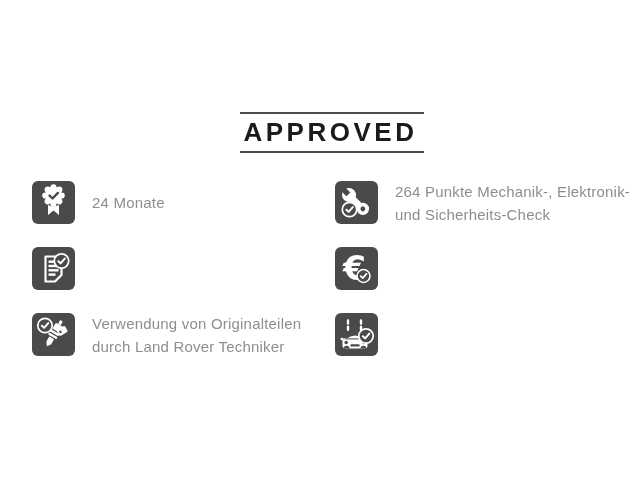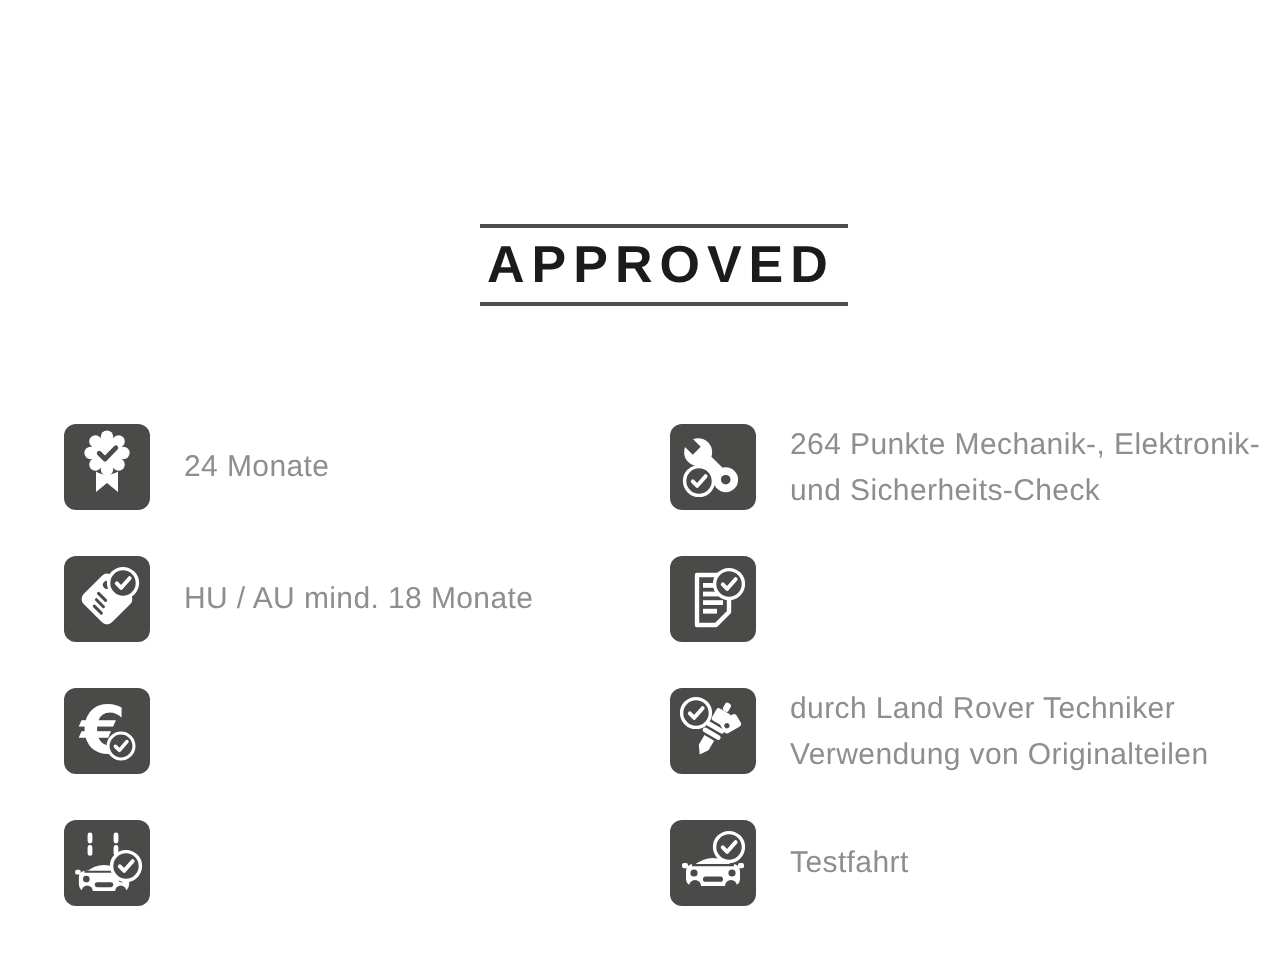--- a/index.html
+++ b/index.html
@@ -12,21 +12,21 @@
   .approved{
     position:absolute;left:240px;top:112px;width:184px;
     border-top:2px solid var(--header-rule);border-bottom:2px solid var(--header-rule);
     padding:5px 0 6px;
   }
   .approved .ttl{
     font-size:26px;font-weight:bold;line-height:26px;letter-spacing:3.5px;
     padding-left:3.5px;color:var(--header-text);white-space:nowrap;
   }
   .grid{
-    position:absolute;left:32px;top:212px;width:600px;
+    position:absolute;left:32px;top:181px;width:600px;
     display:grid;grid-template-columns:303px 1fr;grid-auto-rows:43px;row-gap:23px;
   }
   .item{display:flex;align-items:center;gap:17px;}
   .tile{
     width:43px;height:43px;flex:0 0 43px;border-radius:6px;
     background:var(--icon-bg);display:block;
   }
   .tile svg{display:block;width:43px;height:43px;}
   .label{font-size:15px;line-height:23px;color:var(--label-text);letter-spacing:0.2px;}
   .label .ln{display:block;white-space:nowrap;}
@@ -99,39 +99,20 @@
           </g>
           <use href="#chk" transform="translate(14.5,28.5)"></use>
         </svg>
       </span>
       <span class="label">
         <span class="ln">264 Punkte Mechanik-, Elektronik-</span>
         <span class="ln">und Sicherheits-Check</span>
       </span>
     </div>
 
-    <div class="item">
-      <span class="tile">
-        <svg viewBox="0 0 43 43">
-          <g transform="rotate(45 21.5 21.5)">
-            <rect x="11.5" y="11.5" width="20" height="20" rx="3.5" fill="var(--icon-glyph)"></rect>
-            <circle cx="16.5" cy="16.5" r="2.1" fill="var(--icon-bg)"></circle>
-            <g stroke="var(--icon-bg)" stroke-width="1.5" stroke-linecap="round">
-              <line x1="16.5" y1="22.5" x2="21.5" y2="22.5"></line>
-              <line x1="18" y1="25.5" x2="23" y2="25.5"></line>
-              <line x1="19.5" y1="28.5" x2="24.5" y2="28.5"></line>
-            </g>
-          </g>
-          <use href="#chk" transform="translate(29.5,13.5)"></use>
-        </svg>
-      </span>
-      <span class="label">
-        <span class="ln">HU / AU mind. 18 Monate</span>
-      </span>
-    </div>
 
     <div class="item">
       <span class="tile">
         <svg viewBox="0 0 43 43">
           <path d="M13.5 9.5 h16 v18.5 l-6.5 6.5 h-9.5 Z" fill="var(--icon-bg)" stroke="var(--icon-glyph)" stroke-width="2.2" stroke-linejoin="round"></path>
           <g fill="var(--icon-glyph)">
             <rect x="16.5" y="13.5" width="8" height="2.4"></rect>
             <rect x="16.5" y="17.8" width="10" height="2.4"></rect>
             <rect x="16.5" y="22.1" width="10" height="2.4"></rect>
             <rect x="16.5" y="26.4" width="7" height="2.4"></rect>
@@ -161,46 +142,35 @@
             <path d="M18.8 25.4 h5.6 v5.6 l-2.8 4 l-2.8 -4 Z"></path>
           </g>
           <g transform="rotate(-30 30 18)">
             <rect x="25.5" y="14.5" width="9.5" height="7" rx="1.6" fill="var(--icon-glyph)"></rect>
             <circle cx="28.2" cy="18" r="1.3" fill="var(--icon-bg)"></circle>
           </g>
           <use href="#chk" transform="translate(13,12.5)"></use>
         </svg>
       </span>
       <span class="label">
+        <span class="ln">Verwendung von Originalteilen</span>
         <span class="ln">durch Land Rover Techniker</span>
-        <span class="ln">Verwendung von Originalteilen</span>
       </span>
     </div>
 
     <div class="item">
       <span class="tile">
         <svg viewBox="0 0 43 43">
           <g stroke="var(--icon-glyph)" stroke-width="2.4" stroke-dasharray="3 3.2" stroke-linecap="round">
             <line x1="13" y1="7.5" x2="13" y2="19"></line>
             <line x1="26" y1="7.5" x2="26" y2="19"></line>
           </g>
           <use href="#car" transform="translate(20,29.5) scale(0.93)"></use>
           <use href="#chk" transform="translate(31,23)"></use>
         </svg>
       </span>
       <span class="label">
       </span>
     </div>
 
-    <div class="item">
-      <span class="tile">
-        <svg viewBox="0 0 43 43">
-          <use href="#car" transform="translate(21.5,26.5)"></use>
-          <use href="#chk" transform="translate(29.5,13.5)"></use>
-        </svg>
-      </span>
-      <span class="label">
-        <span class="ln">Testfahrt</span>
-      </span>
-    </div>
 
   </div>
 </div>
 
 </body></html>

